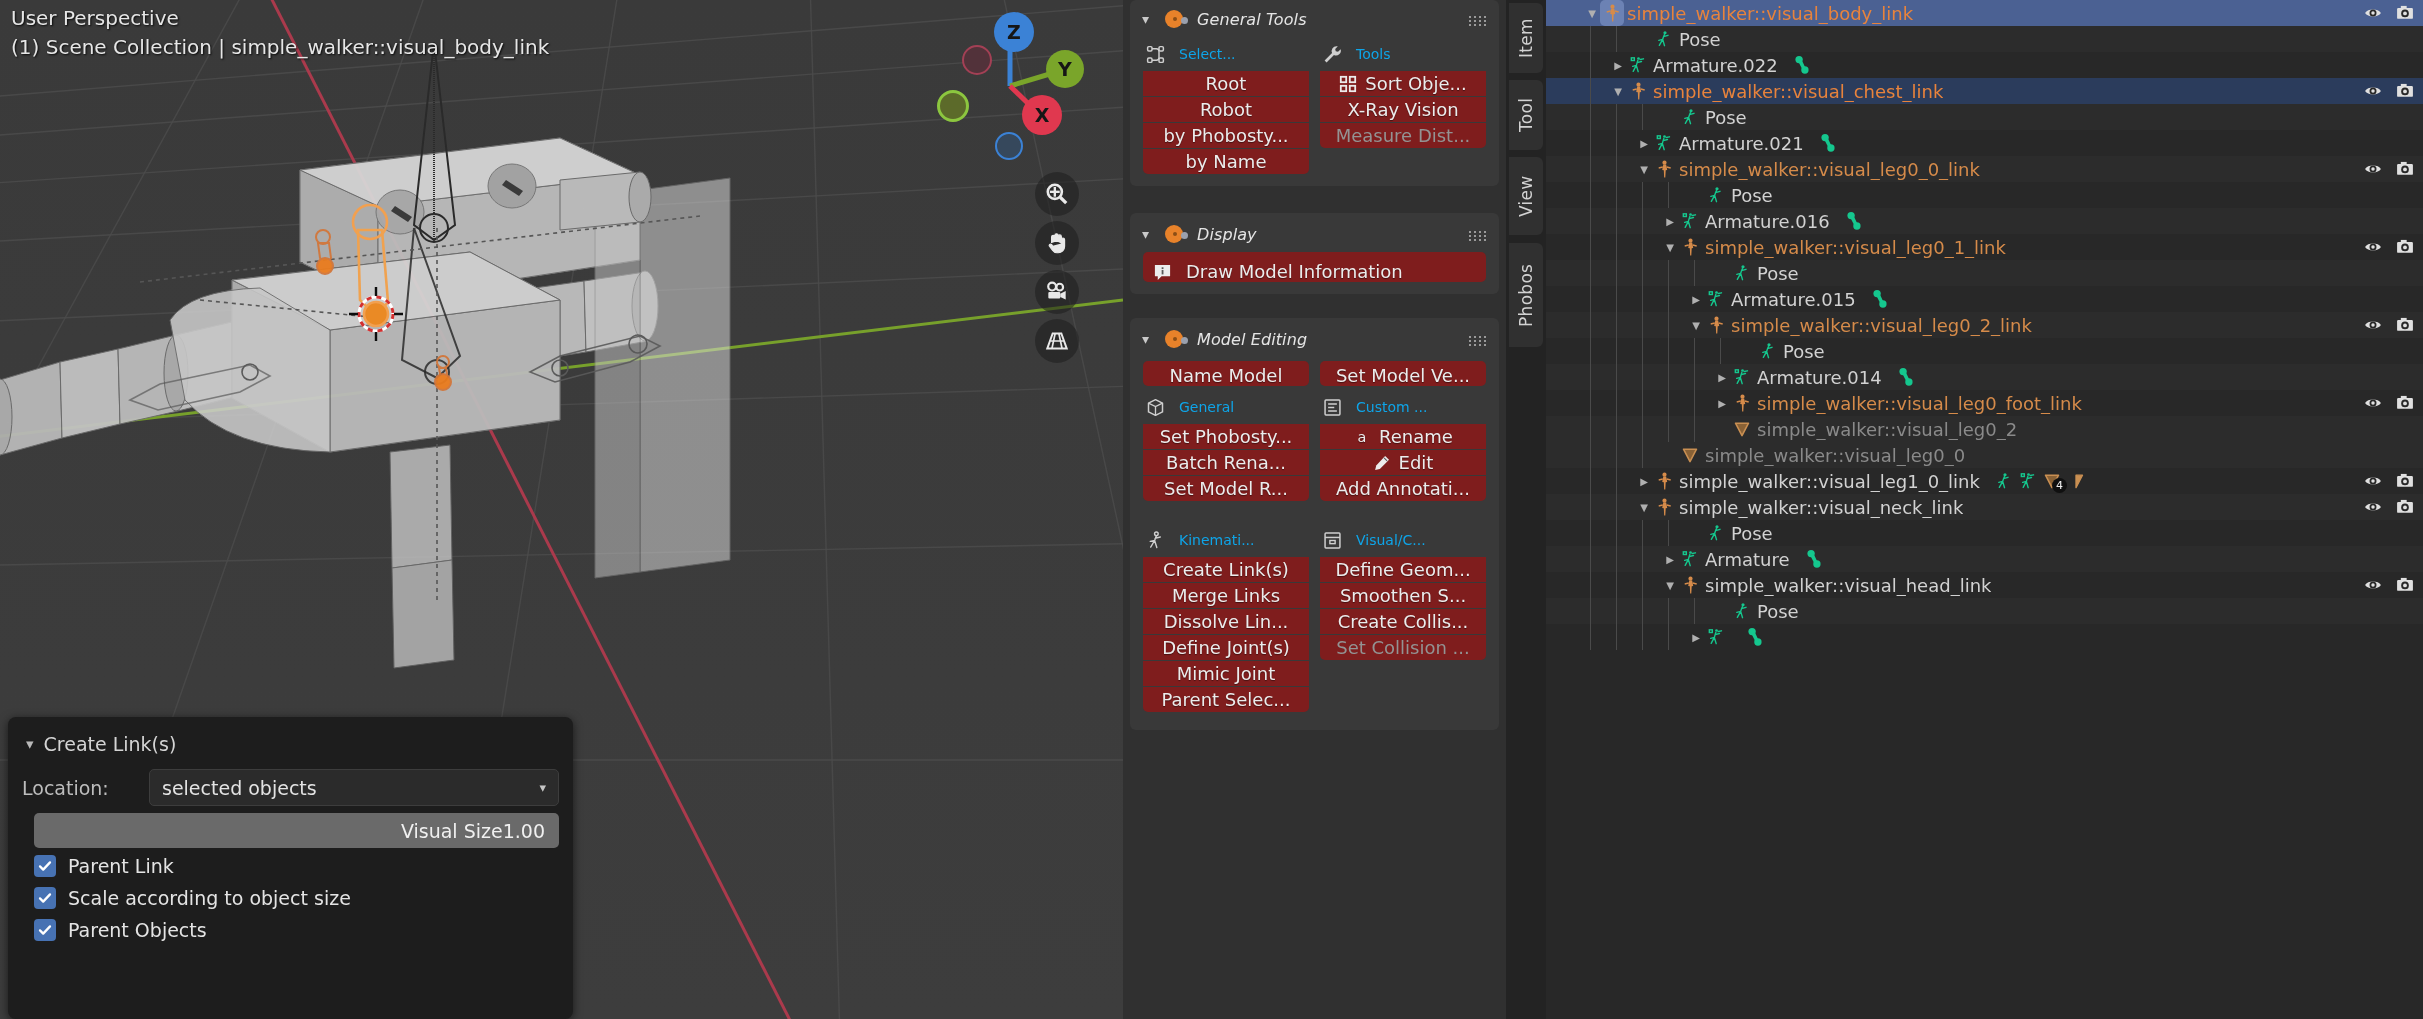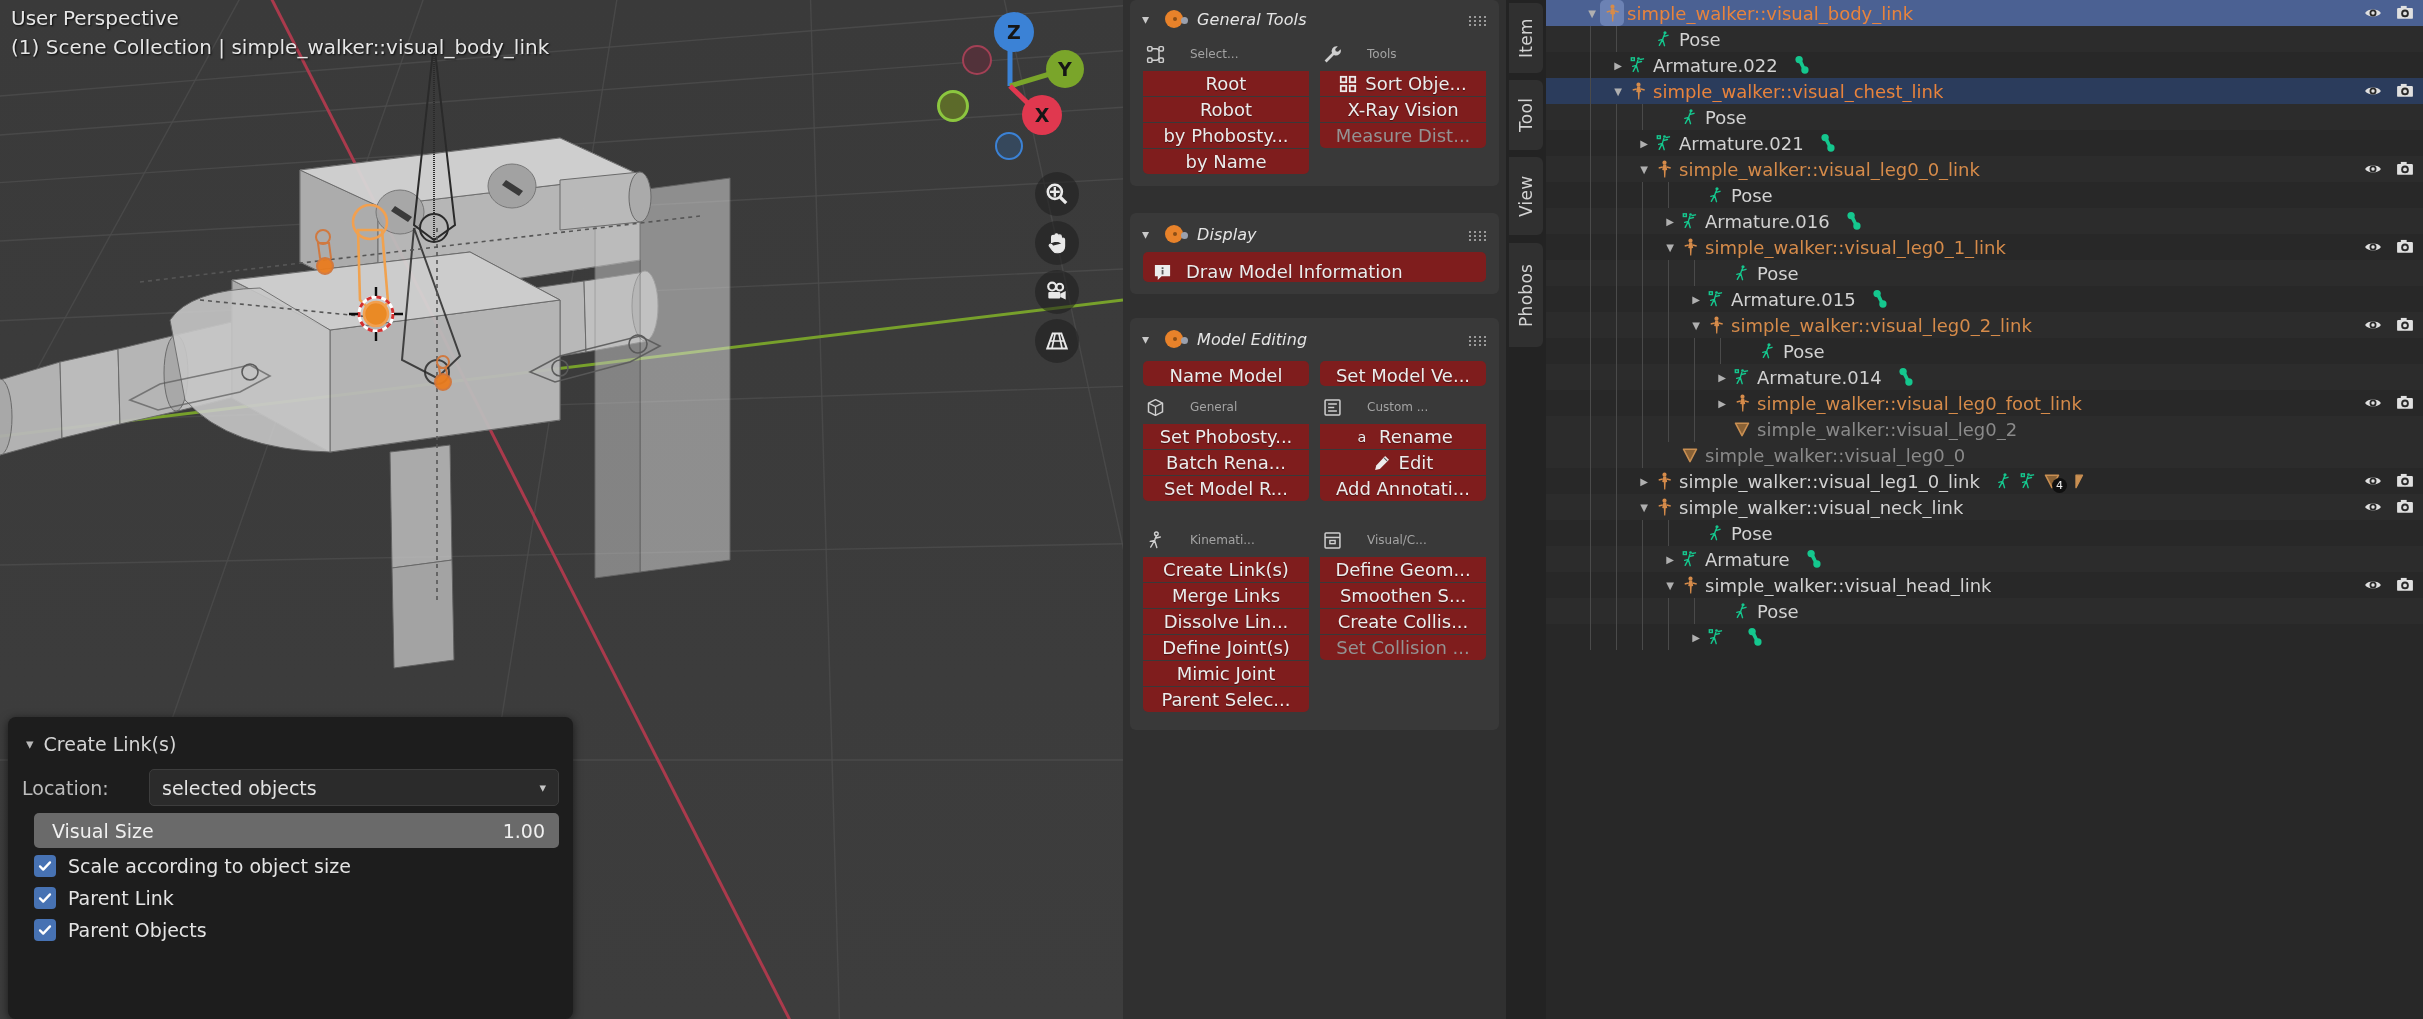--- a/index.html
+++ b/index.html
@@ -51,21 +51,21 @@
   .op-row { display:flex; align-items:center; gap:12px; margin-bottom: 7px; }
   .op-label { color:#bdbdbd; font-size:19px; width:115px; }
   .op-select {
     flex:1; height: 37px; background:#2b2b2b; border:1px solid #3d3d3d; border-radius: 5px;
     color:#e3e3e3; font-size:19px; display:flex; align-items:center; padding: 0 12px;
     justify-content: space-between;
   }
   .op-select .chev-d { font-size: 13px; color:#c5c5c5; }
   .op-slider {
     height: 35px; background:#6a6a6a; border-radius:5px; color:#f0f0f0; font-size:19px;
-    display:flex; align-items:center; justify-content:space-between; padding: 0 14px 0 18px;
+    display:flex; align-items:center; justify-content:flex-end; padding: 0 14px 0 18px;
     margin: 5px 0 7px 12px;
   }
   .op-check { display:flex; align-items:center; gap:12px; margin: 0 0 10px 12px; }
   .cbox {
     width: 22px; height: 22px; border-radius: 4px; background:#4772b3;
     display:flex; align-items:center; justify-content:center; flex: 0 0 auto;
   }
   .cbox svg { display:block; }
   .op-check span.lbl { color:#e4e4e4; font-size:19px; }
 
@@ -83,21 +83,21 @@
   .grip { position:absolute; right: 12px; top: 12px; width: 18px; height: 9px; }
   .grip i { position:absolute; width:2px; height:2px; background:#9a9a9a; border-radius:0; }
   .phobos-logo { width:23px; height:20px; position:relative; flex:0 0 auto; }
   .phobos-logo .big { position:absolute; left:0; top:1px; width:18px; height:18px; border-radius:50%; background:#e8822a; }
   .phobos-logo .dot { position:absolute; left:8px; top:8px; width:4px; height:4px; border-radius:50%; background:#8c4e16; }
   .phobos-logo .sm { position:absolute; left:16px; top:8px; width:7px; height:7px; border-radius:50%; background:#9aa0ad; }
 
   .cols { display:flex; gap: 11px; padding: 0 13px; }
   .col { flex:1; min-width:0; }
   .sublabel {
-    display:flex; align-items:center; gap:24px; color:#a3a3a3; font-size:12px;
+    display:flex; align-items:center; gap:13px; color:#0ea5e9; font-size:14px;
     height: 34px; padding-left: 2px; white-space:nowrap; overflow:hidden;
   }
   .pbtn {
     background:#7f1d1d; color:#ececec; font-size:18px; height:25px;
     display:flex; align-items:center; justify-content:center; gap:8px;
     white-space:nowrap; overflow:hidden; margin-bottom:1px;
     text-shadow: 0 1px 1px rgba(0,0,0,.45);
   }
   .pbtn:first-of-type { border-radius: 5px 5px 0 0; }
   .pbtn:last-of-type { border-radius: 0 0 5px 5px; margin-bottom:0; }
@@ -362,29 +362,29 @@
         <span>Visual Size</span>
         <span>1.00</span>
       </div>
 
       <div class="op-check">
         <span class="cbox">
           <svg width="16" height="16" viewBox="0 0 16 16">
               <path d="M3 8.4 L6.2 11.6 L13 4.4" fill="none" stroke="#fff" stroke-width="2.3" stroke-linecap="round" stroke-linejoin="round"></path>
             </svg>
         </span>
-        <span class="lbl">Scale according to object size</span>
+        <span class="lbl">Parent Link</span>
       </div>
       <div class="op-check">
         <span class="cbox">
           <svg width="16" height="16" viewBox="0 0 16 16">
               <path d="M3 8.4 L6.2 11.6 L13 4.4" fill="none" stroke="#fff" stroke-width="2.3" stroke-linecap="round" stroke-linejoin="round"></path>
             </svg>
         </span>
-        <span class="lbl">Parent Link</span>
+        <span class="lbl">Scale according to object size</span>
       </div>
       <div class="op-check">
         <span class="cbox">
           <svg width="16" height="16" viewBox="0 0 16 16">
               <path d="M3 8.4 L6.2 11.6 L13 4.4" fill="none" stroke="#fff" stroke-width="2.3" stroke-linecap="round" stroke-linejoin="round"></path>
             </svg>
         </span>
         <span class="lbl">Parent Objects</span>
       </div>
     </div>

